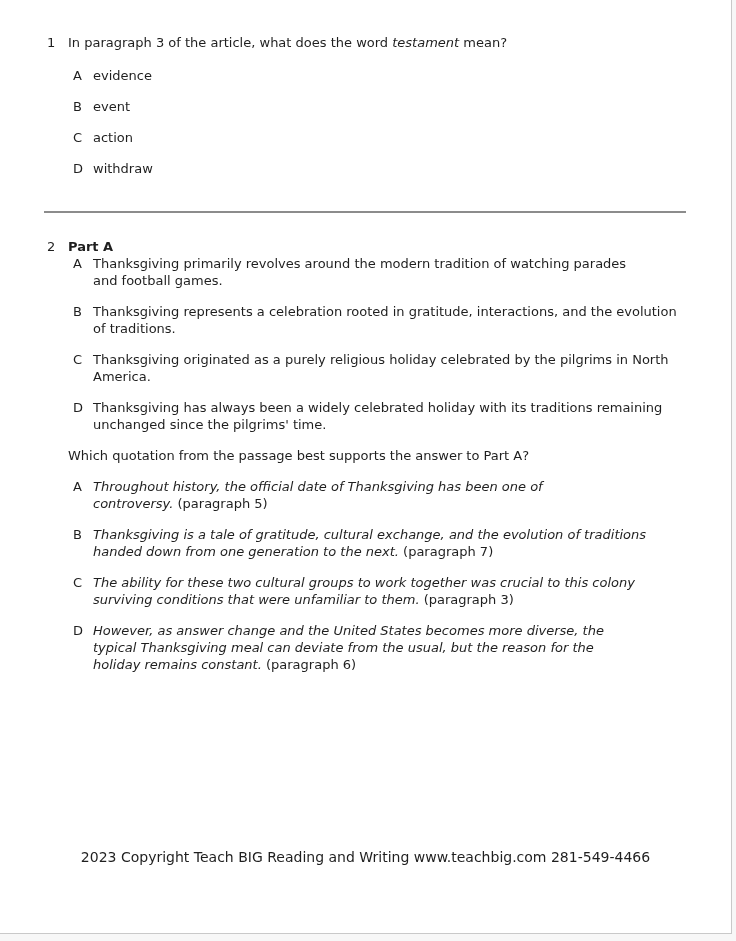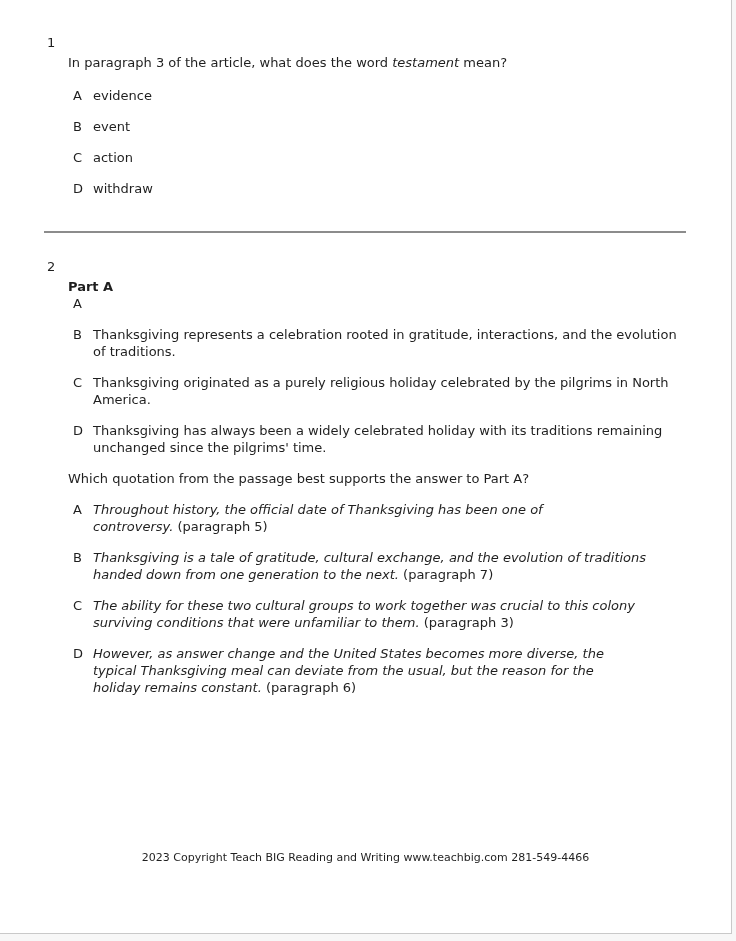--- a/index.html
+++ b/index.html
@@ -23,21 +23,21 @@
     background: #ffffff;
     border-right: 1px solid #c9c9c9;
     border-bottom: 1px solid #c9c9c9;
     padding: 34px 45px 0 47px;
     color: #1f1f1f;
     font-size: 13px;
     line-height: 17px;
   }
   .question { display: flex; }
   .qnum { width: 21px; flex: 0 0 21px; }
-  .qbody { flex: 1; min-width: 0; margin-top: 20px; }
+  .qbody { flex: 1; min-width: 0; }
   .prompt { margin: 0 0 16px 0; }
   .q2-prompt { margin: 0 0 14px 0; }
   .part-title { font-weight: bold; }
   .part-question { margin: 0 0 14px 0; }
   .option {
     display: flex;
     margin: 0 0 14px 5px;
   }
   .opt-letter { width: 20px; flex: 0 0 20px; }
   .opt-text { flex: 1; min-width: 0; }
@@ -47,21 +47,21 @@
     border-top: 2px solid #8c8c8c;
     width: 642px;
     margin: 20px 0 25px -3px;
   }
   .footer {
     position: absolute;
     top: 849px;
     left: 0;
     width: 731px;
     text-align: center;
-    font-size: 11px;
+    font-size: 14px;
     color: #1f1f1f;
   }
   
   .wA1 { max-width: 545px; }
   .wA2 { max-width: 610px; }
   .wA3 { max-width: 588px; }
   .wA4 { max-width: 580px; }
   .wB1 { max-width: 520px; }
   .wB2 { max-width: 560px; }
   .wB3 { max-width: 565px; }
@@ -100,20 +100,21 @@
     <hr class="divider">
 
     <div class="question">
       <div class="qnum">2</div>
       <div class="qbody">
 
         <div class="part-title">Part A</div>
 
         <div class="option">
           <div class="opt-letter">A</div>
+          <div class="opt-text wA1">Thanksgiving primarily revolves around the modern tradition of watching parades and football games.</div>
         </div>
         <div class="option">
           <div class="opt-letter">B</div>
           <div class="opt-text wA2">Thanksgiving represents a celebration rooted in gratitude, interactions, and the evolution of traditions.</div>
         </div>
         <div class="option">
           <div class="opt-letter">C</div>
           <div class="opt-text wA3">Thanksgiving originated as a purely religious holiday celebrated by the pilgrims in North America.</div>
         </div>
         <div class="option">

